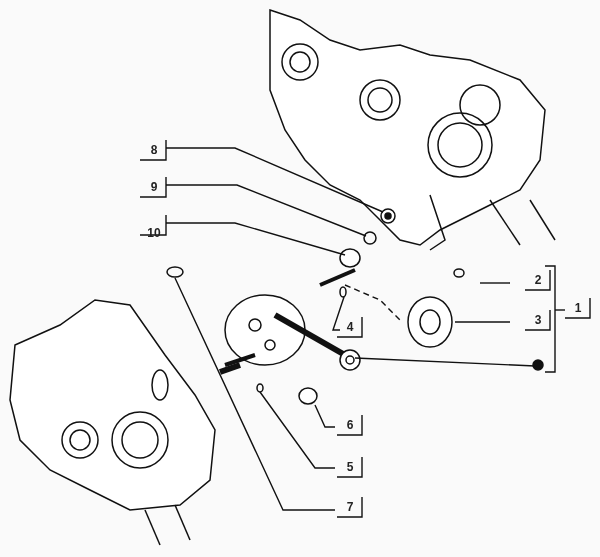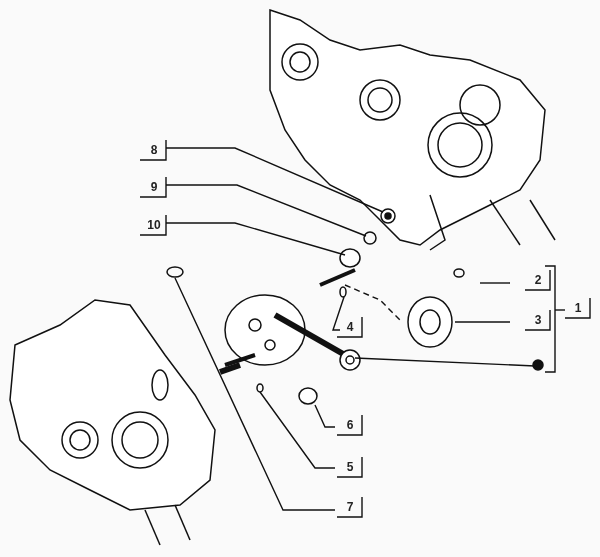--- a/index.html
+++ b/index.html
@@ -89,20 +89,20 @@
     <polyline points="565,318 590,318 590,298"></polyline>
     <polyline points="337,337 362,337 362,317"></polyline>
     <polyline points="337,435 362,435 362,415"></polyline>
     <polyline points="337,477 362,477 362,457"></polyline>
     <polyline points="337,517 362,517 362,497"></polyline>
   </g>
 </svg>
 
 <div class="lbl" style="left:142px;top:143px;">8</div>
 <div class="lbl" style="left:142px;top:180px;">9</div>
-<div class="lbl" style="left:142px;top:218px;">10</div>
+<div class="lbl" style="left:142px;top:226px;">10</div>
 <div class="lbl" style="left:526px;top:273px;">2</div>
 <div class="lbl" style="left:526px;top:313px;">3</div>
 <div class="lbl" style="left:566px;top:301px;">1</div>
 <div class="lbl" style="left:338px;top:320px;">4</div>
 <div class="lbl" style="left:338px;top:418px;">6</div>
 <div class="lbl" style="left:338px;top:460px;">5</div>
 <div class="lbl" style="left:338px;top:500px;">7</div>
 
 </body></html>

